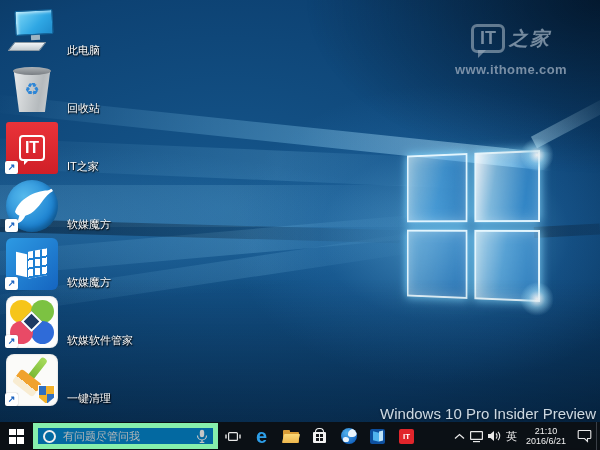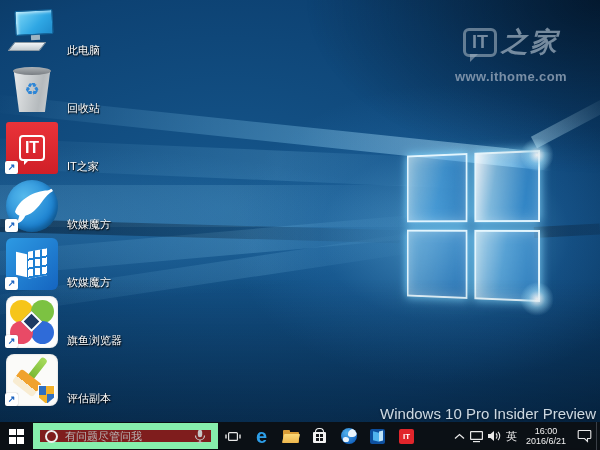--- a/index.html
+++ b/index.html
@@ -98,31 +98,31 @@
     background:linear-gradient(#f0a22e 0 55%, #f8ecd2 55%);}
   .clean .shield{position:absolute;right:3px;bottom:2px;width:17px;height:19px;border:1px solid #fff;
     clip-path:polygon(0 0,100% 0,100% 62%,50% 100%,0 62%);
     background:conic-gradient(#f3b129 0 90deg,#2f6fc0 90deg 180deg,#f3b129 180deg 270deg,#2f6fc0 270deg 360deg);}
 
   
   .brand{position:absolute;top:24px;right:33px;text-align:center;color:rgba(155,172,188,.75);}
   .brand-row{display:flex;align-items:center;justify-content:center;gap:4px;}
   .brand .bub{border:3px solid rgba(155,172,188,.62);border-radius:6px;padding:1px 6px;font-size:18px;font-weight:bold;position:relative;}
   .brand .bub::after{content:"";position:absolute;left:4px;bottom:-8px;border:4px solid transparent;border-top-color:rgba(155,172,188,.62);border-left-color:rgba(155,172,188,.62);}
-  .brand .zj{font-family:Liberation Mono, monospace;font-size:27px;font-weight:bold;font-style:italic;letter-spacing:2px;}
+  .brand .zj{font-family:Liberation Mono, monospace;font-size:19px;font-weight:bold;font-style:italic;letter-spacing:2px;}
   .brand .site{margin-top:9px;font-size:13px;font-weight:bold;letter-spacing:.4px;color:rgba(150,168,186,.8);}
   .buildmark{position:absolute;right:4px;bottom:30px;text-align:center;color:rgba(232,242,250,.88);font-size:15px;line-height:13px;text-shadow:0 1px 2px rgba(0,0,0,.5);}
 
   
   .taskbar{position:absolute;left:0;bottom:0;width:600px;height:28px;background:rgba(11,15,20,.97);
     display:flex;align-items:center;z-index:5;}
   .tb-start{width:33px;height:28px;display:flex;align-items:center;justify-content:center;}
   .winflag{width:15px;height:15px;display:grid;grid-template-columns:1fr 1fr;grid-template-rows:1fr 1fr;gap:1.5px;}
   .winflag i{background:#fff;}
-  .tb-search{width:185px;height:26px;background:#7f1d1d;border:7px solid #86efac;display:flex;align-items:center;padding:0 5px;}
+  .tb-search{width:185px;height:26px;background:#0369a1;border:5px solid #86efac;display:flex;align-items:center;padding:0 5px;}
   .cortana-ring{width:13px;height:13px;border:2px solid #ededed;border-radius:50%;flex:0 0 13px;}
   .tb-search input{flex:1;background:transparent;border:none;outline:none;color:#c9c9c9;font-size:11px;padding:0 0 0 7px;min-width:0;}
   .tb-search input::placeholder{color:#b9b9b9;}
   .mic{flex:0 0 12px;display:flex;align-items:center;justify-content:center;}
   .tb-app{width:29px;height:28px;display:flex;align-items:center;justify-content:center;}
   .edge-e{color:#2d9ee8;font-size:20px;font-weight:bold;line-height:1;}
   .folder{position:relative;width:16px;height:13px;}
   .folder .back{position:absolute;inset:0;top:2px;background:#d99c36;border-radius:1px;}
   .folder .tab{position:absolute;left:0;top:0;width:7px;height:4px;background:#d99c36;border-radius:1px 1px 0 0;}
   .folder .front{position:absolute;left:0;bottom:0;width:16px;height:9px;background:linear-gradient(#fbd978,#eeb74e);transform:skewX(-14deg);border-radius:1px;}
@@ -251,33 +251,33 @@
       <div class="icon-art">
         <div class="pin">
           <div class="petal pt-y"></div>
             <div class="petal pt-g"></div>
           <div class="petal pt-b"></div>
             <div class="petal pt-r"></div>
           <div class="core"></div>
         </div>
         <span class="shortcut"></span>
       </div>
-      <span class="icon-label">旗鱼浏览器</span>
+      <span class="icon-label">软媒软件管家</span>
     </div>
 
     <div class="icon-row">
       <div class="icon-art">
         <div class="clean">
             <div class="handle"></div>
             <div class="head"></div>
             <div class="shield"></div>
           </div>
         <span class="shortcut"></span>
       </div>
-      <span class="icon-label">评估副本</span>
+      <span class="icon-label">一键清理</span>
     </div>
 
   </div>
 
   <div class="taskbar">
 
     <div class="tb-start">
       <div class="winflag">
           <i></i>
           <i></i>
@@ -356,21 +356,21 @@
       <div class="tray-btn w16">
         <svg class="tray-ic" width="14" height="12" viewBox="0 0 14 12">
           <polygon points="1,4 3.5,4 7,1 7,11 3.5,8 1,8" fill="#e8e8e8"></polygon>
           <path d="M9 3.5 a3.5 3.5 0 0 1 0 5" stroke="#e8e8e8" stroke-width="1.1" fill="none"></path>
           <path d="M11 1.8 a6 6 0 0 1 0 8.4" stroke="#e8e8e8" stroke-width="1.1" fill="none"></path>
         </svg>
       </div>
       <div class="tray-btn lang">英</div>
       <div class="tray-btn clock">
         <div>
-          <div>16:00</div>
+          <div>21:10</div>
           <div>2016/6/21</div>
         </div>
       </div>
       <div class="tray-btn action">
         <svg class="tray-ic" width="15" height="14" viewBox="0 0 15 14">
           <path d="M2 1.5 h11 a0.8 0.8 0 0 1 0.8 0.8 v6.4 a0.8 0.8 0 0 1 -0.8 0.8 h-2.5 v3 l-3 -3 h-5.5 a0.8 0.8 0 0 1 -0.8 -0.8 v-6.4 a0.8 0.8 0 0 1 0.8 -0.8 z" stroke="#e8e8e8" stroke-width="1.1" fill="none"></path>
         </svg>
       </div>
       <div class="showdesk"></div>
     </div>

